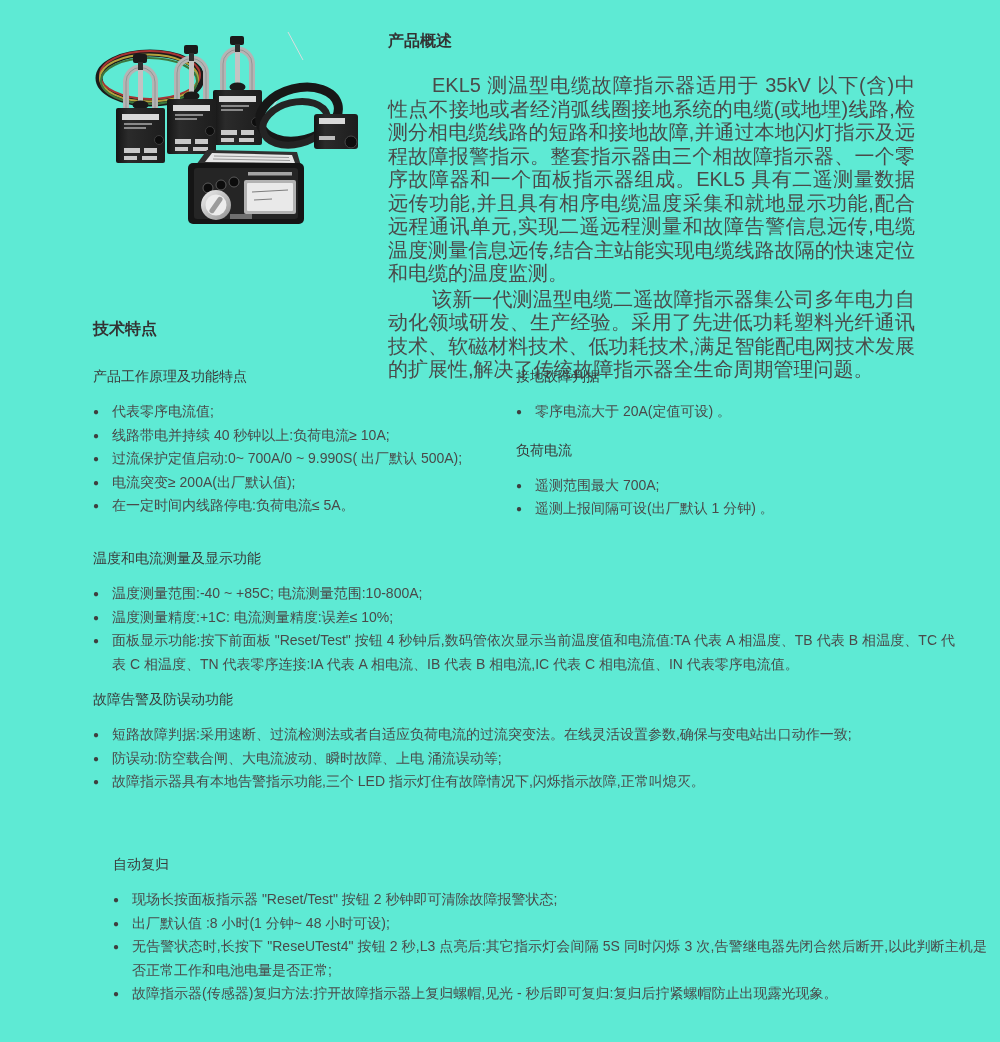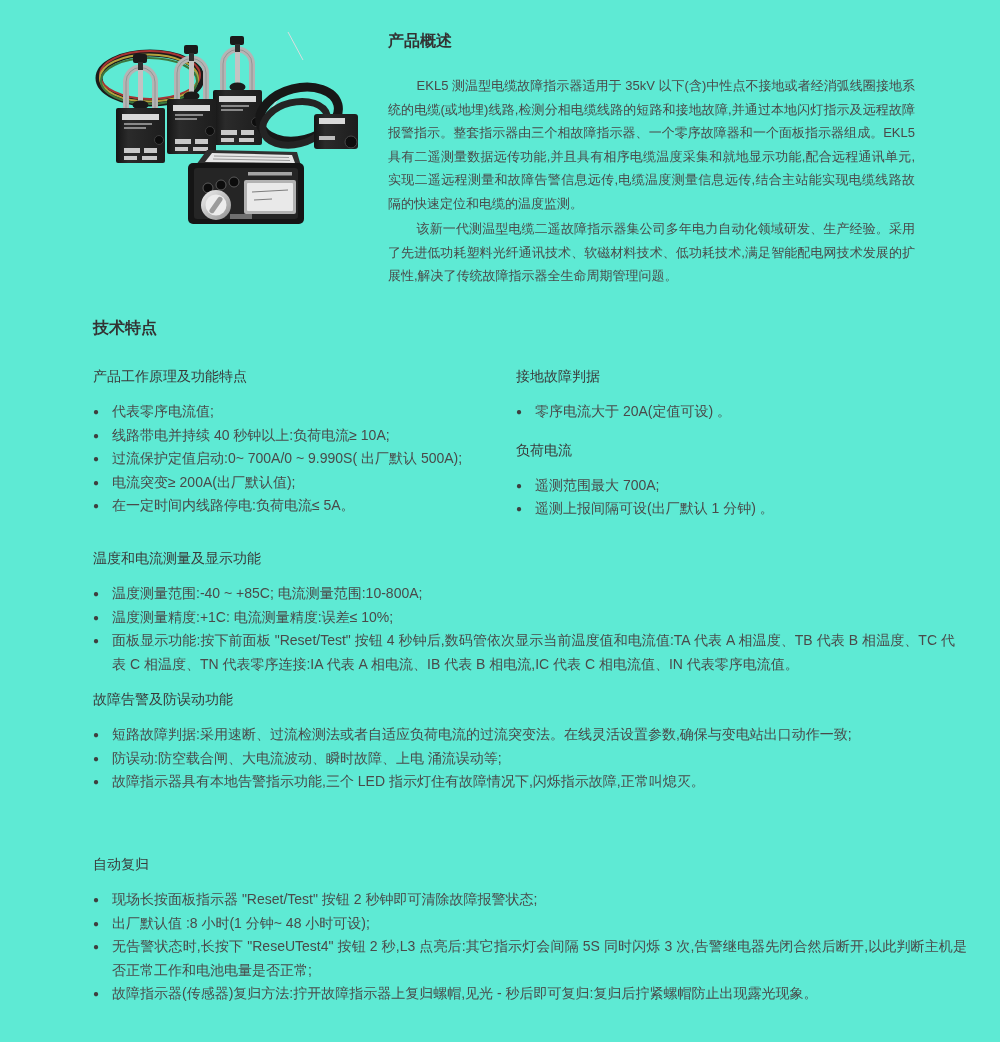--- a/index.html
+++ b/index.html
@@ -7,32 +7,32 @@
     position:relative;width:1000px;height:1042px;background:#5eead4;overflow:hidden;
     font-family:"Liberation Sans","DejaVu Sans",sans-serif;
     -webkit-font-smoothing:antialiased;
   }
   
   .photo{position:absolute;left:88px;top:30px;width:285px;height:198px;}
   
   .overview{position:absolute;left:388px;top:30px;width:527px;}
   .sec-title{font-size:16px;font-weight:bold;color:#333333;line-height:22px;margin:0 0 22px 0;}
   .overview p{
-    font-size:13px;line-height:23.5px;color:#4a4a4a;margin:0 0 2px 0;
+    font-size:20px;line-height:23.5px;color:#4a4a4a;margin:0 0 2px 0;
     text-align:justify;text-indent:2.2em;text-justify:inter-ideograph;
   }
   
-  .tech-title{position:absolute;left:93px;top:318px;font-family:Liberation Mono, monospace;}
+  .tech-title{position:absolute;left:93px;top:318px;}
   .two-col{position:absolute;left:93px;top:366px;width:860px;display:flex;}
   .col-left{width:423px;flex:none;}
   .col-right{flex:1;}
   .group-abs{position:absolute;left:93px;width:862px;}
   .g-temp{top:548px;}
   .g-fault{top:689px;}
-  .g-auto{top:854px;width:874px;}
+  .g-auto{top:854px;width:874px;margin-left:20px;}
   .group-heading{font-size:14px;font-weight:normal;color:#3a3a3a;line-height:20px;margin:0 0 14px 0;}
   .group + .group{margin-top:16px;}
   ul.bullets{list-style:none;margin:0;padding:0;}
   ul.bullets li{display:flex;align-items:flex-start;font-size:14px;line-height:23.5px;color:#4a4a4a;}
   ul.bullets .dot{flex:none;width:19px;font-size:10px;line-height:23.5px;color:#3f3f3f;}
   ul.bullets .bullet-text{flex:1;text-align:justify;text-justify:inter-ideograph;}
 </style>
 </head>
 <body>
 

